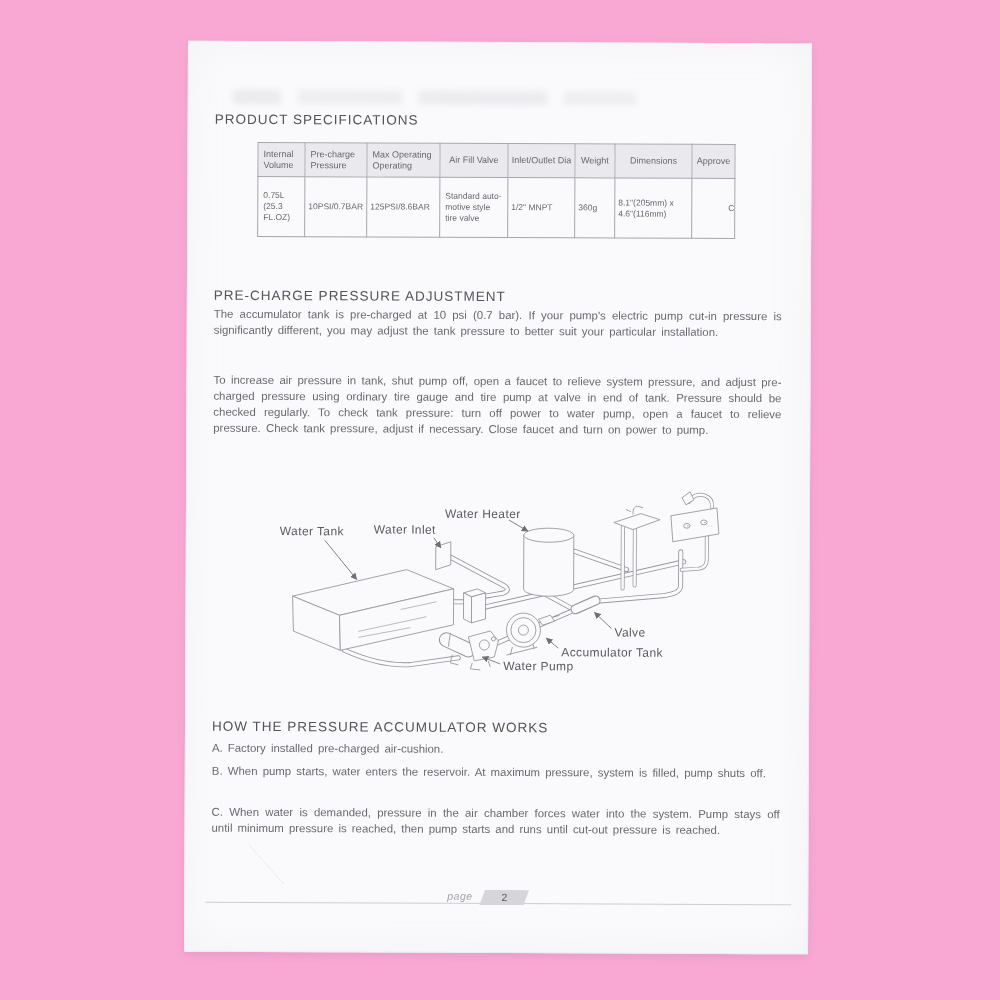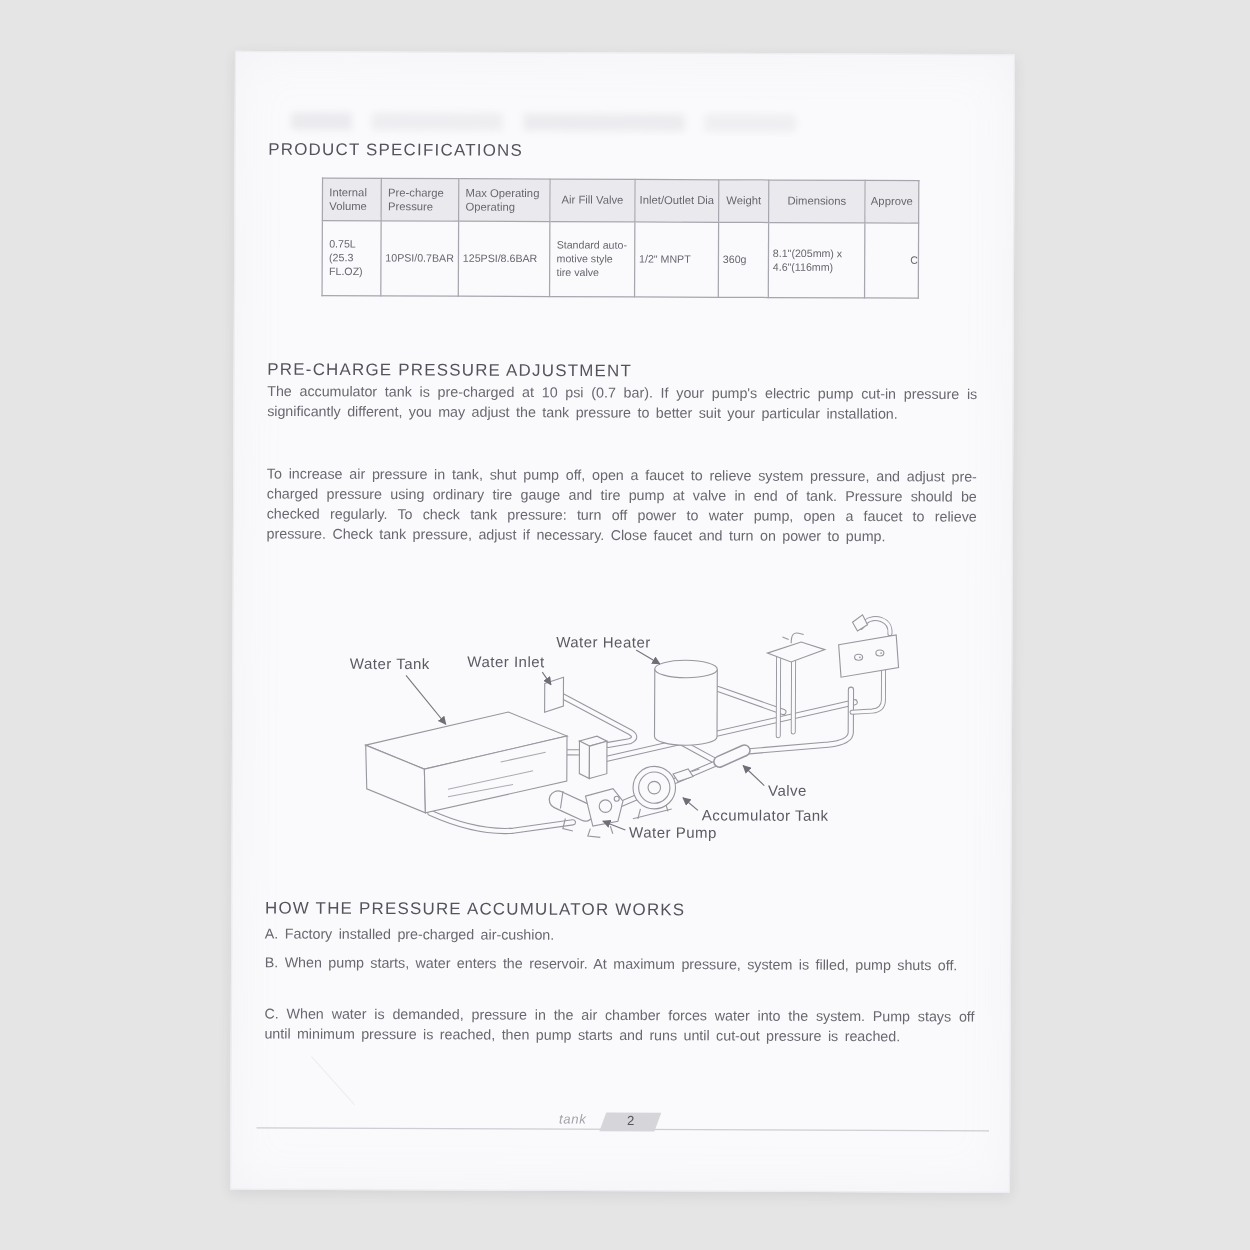--- a/index.html
+++ b/index.html
@@ -1,17 +1,17 @@
 <!DOCTYPE html>
 <html><head>
 <meta charset="utf-8">
 <style>
   html,body{margin:0;padding:0;background:#ffffff;width:1000px;height:1000px;overflow:hidden;
     font-family:"Liberation Sans","DejaVu Sans",sans-serif;}
-  .stage{position:relative;width:1000px;height:1000px;background:#e5e5e5;}
+  .stage{position:relative;width:1000px;height:1000px;background:#f9a8d4;}
   
   .sheet{position:absolute;left:186px;top:42px;width:622px;height:909px;background:#fafafc;
     border:1px solid #ececf1;box-shadow:0 3px 10px rgba(60,60,80,.10), inset 0 0 40px rgba(200,200,215,.12);
     transform:rotate(.25deg);}
   .abs{position:absolute;}
   
   .smudge{left:44px;top:48px;width:404px;height:14px;border-radius:3px;filter:blur(3px);opacity:.5;
     background:linear-gradient(90deg, rgba(150,150,162,.30) 0 12%, transparent 12% 16%,
       rgba(150,150,162,.24) 16% 42%, transparent 42% 46%, rgba(150,150,162,.28) 46% 78%,
       transparent 78% 82%, rgba(150,150,162,.22) 82% 100%);}
@@ -219,19 +219,19 @@
       <text class="dlabel" x="301" y="167">Accumulator Tank</text>
       <text class="dlabel" x="243" y="181">Water Pump</text>
     </svg>
 
     <h2 class="abs sec sec3">HOW THE PRESSURE ACCUMULATOR WORKS</h2>
     <div class="abs body-text ia">A. Factory installed pre-charged air-cushion.</div>
     <div class="abs body-text ib">B. When pump starts, water enters the reservoir. At maximum pressure, system is filled, pump shuts off.</div>
     <div class="abs body-text ic">C. When water is demanded, pressure in the air chamber forces water into the system. Pump stays off until minimum pressure is reached, then pump starts and runs until cut-out pressure is reached.</div>
 
     <div class="abs foot-line"></div>
-    <div class="abs foot-page">tank</div>
+    <div class="abs foot-page">page</div>
     <div class="abs foot-badge">
       <span class="foot-num">2</span>
     </div>
 
   </div>
 </div>
 
 </body></html>

